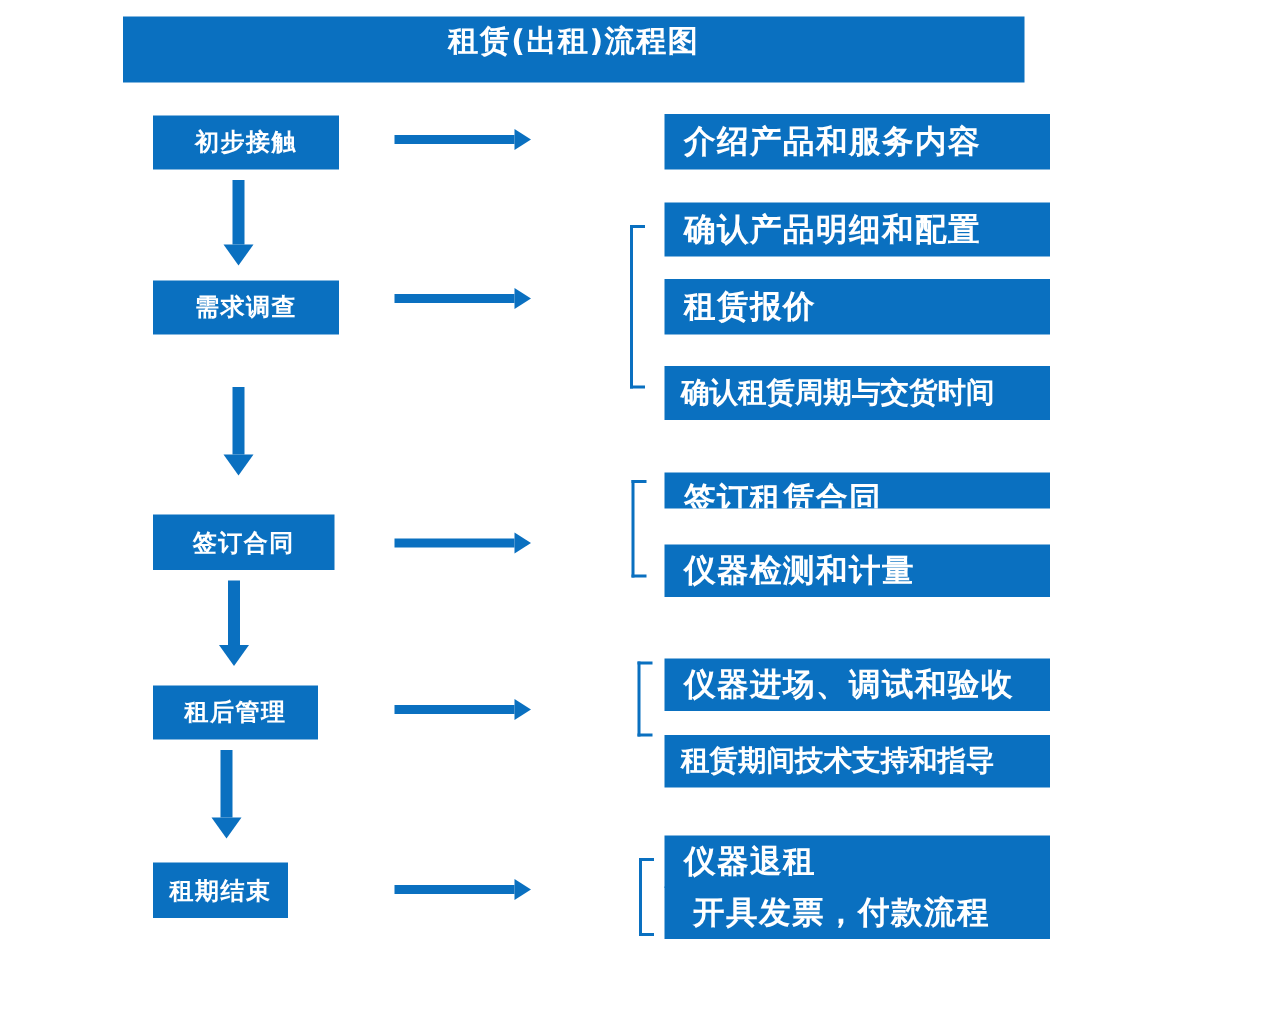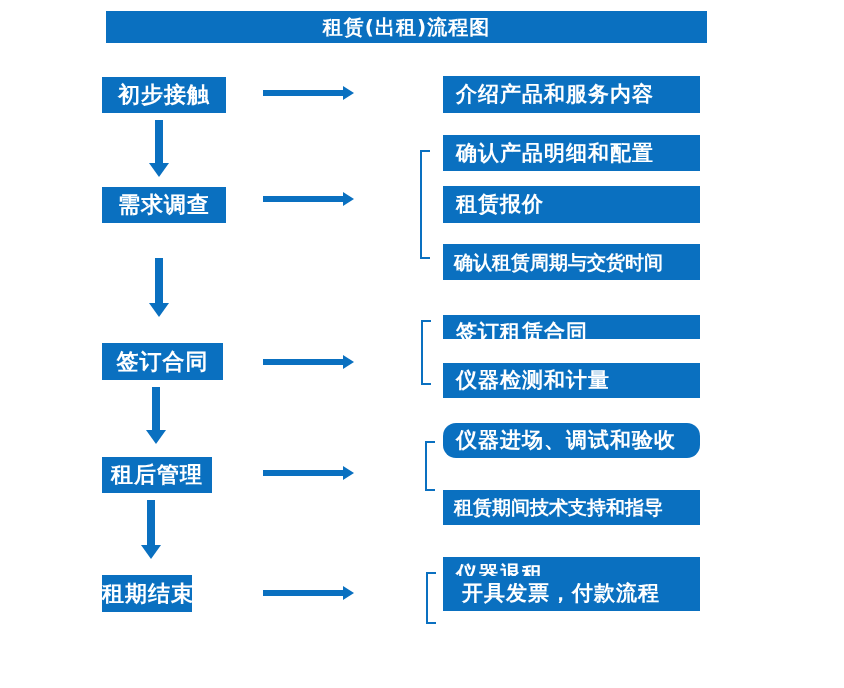--- a/index.html
+++ b/index.html
@@ -15,26 +15,26 @@
   }
   .box {
     position: absolute;
     background: var(--accent);
     color: #ffffff;
     font-weight: bold;
     white-space: nowrap;
     overflow: hidden;
   }
   .title-bar {
-    left: 106px; top: 11px; width: 601px; height: 32px;
+    left: 82px; top: 11px; width: 601px; height: 44px;
     font-size: 20px; line-height: 32px; text-align: center;
     letter-spacing: 1px;
   }
   .step {
-    font-size: 22px; text-align: center; letter-spacing: 1px;
+    font-size: 16px; text-align: center; letter-spacing: 1px;
   }
   .detail {
     left: 443px; width: 257px;
     font-size: 21px; padding-left: 13px; letter-spacing: 1px;
   }
   .detail.tight { font-size: 19px; letter-spacing: 0; padding-left: 11px; }
   
   .harrow {
     position: absolute; left: 263px; width: 91px; height: 14px;
     display: flex; align-items: center;
@@ -121,18 +121,18 @@
   <div class="bracket" style="left:421px; top:320px; height:65px;"></div>
   <div class="bracket" style="left:425px; top:441px; height:50px;"></div>
   <div class="bracket" style="left:426px; top:572px; height:52px;"></div>
 
   <div class="box detail" style="top:76px;  height:37px; line-height:37px;">介绍产品和服务内容</div>
   <div class="box detail" style="top:135px; height:36px; line-height:36px;">确认产品明细和配置</div>
   <div class="box detail" style="top:186px; height:37px; line-height:37px;">租赁报价</div>
   <div class="box detail tight" style="top:244px; height:36px; line-height:36px;">确认租赁周期与交货时间</div>
   <div class="box detail" style="top:315px; height:24px; line-height:34px;">签订租赁合同</div>
   <div class="box detail" style="top:363px; height:35px; line-height:35px;">仪器检测和计量</div>
-  <div class="box detail" style="top:423px; height:35px; line-height:35px;border-radius:13px;">仪器进场、调试和验收</div>
+  <div class="box detail" style="top:439px; height:35px; line-height:35px;">仪器进场、调试和验收</div>
   <div class="box detail tight" style="top:490px; height:35px; line-height:35px;">租赁期间技术支持和指导</div>
   <div class="box detail" style="top:557px; height:35px; line-height:35px;">仪器退租</div>
-  <div class="box detail" style="top:576px; height:35px; line-height:35px;padding-left:19px;">开具发票，付款流程</div>
+  <div class="box detail" style="top:591px; height:35px; line-height:35px;padding-left:19px;">开具发票，付款流程</div>
 
 </div>
 
 </body></html>

